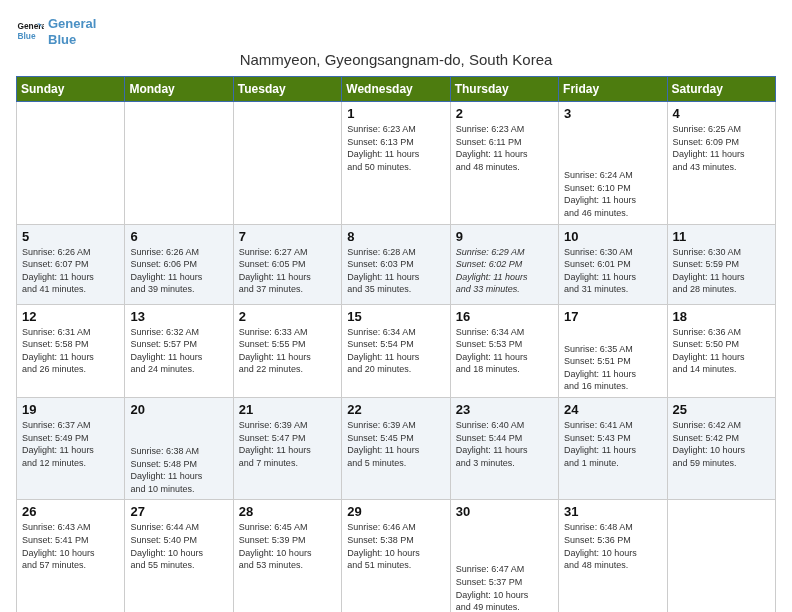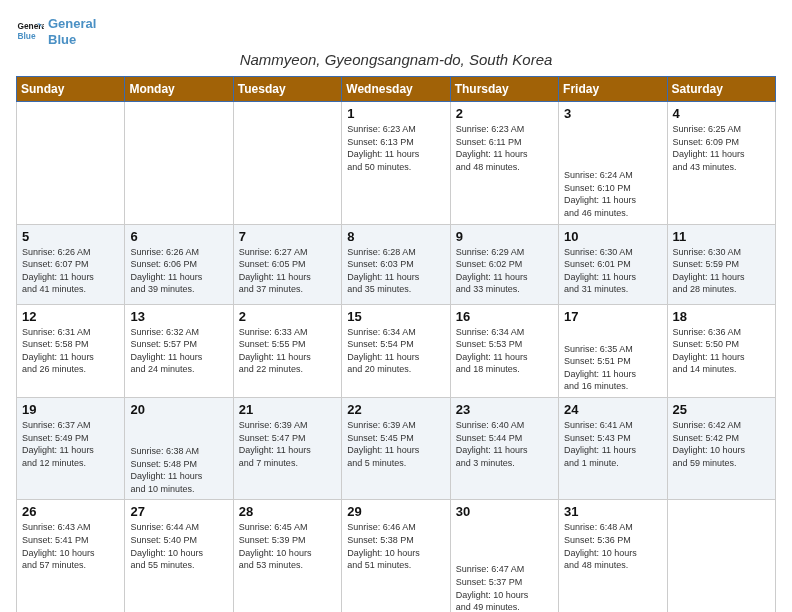--- a/index.html
+++ b/index.html
@@ -38,28 +38,27 @@
       font-size: 36px;
       font-weight: 300;
       color: #1a1a1a;
       text-align: right;
     }
     .subtitle {
       text-align: center;
       font-size: 15px;
       color: #333;
       margin-bottom: 8px;
-      font-style: italic;
     }
     .calendar {
       width: 100%;
       border-collapse: collapse;
     }
     .calendar th {
-      background: #a16207;
+      background: #4d7c0f;
       color: #fff;
       font-size: 12px;
       font-weight: bold;
       padding: 5px 4px;
       text-align: left;
       border: 1px solid #3a6aad;
     }
     .calendar td {
       border: 1px solid #ccc;
       vertical-align: top;
@@ -181,21 +180,21 @@
         </td>
         <td>
           <div class="day-number">8</div>
           <div class="day-info" style="white-space: pre-line;">Sunrise: 6:28 AM
 Sunset: 6:03 PM
 Daylight: 11 hours
 and 35 minutes.</div>
         </td>
         <td>
           <div class="day-number">9</div>
-          <div class="day-info" style="white-space: pre-line;">Sunrise: 6:29 AM
+          <div class="day-info" style="white-space: pre-line; font-style: italic;">Sunrise: 6:29 AM
 Sunset: 6:02 PM
 Daylight: 11 hours
 and 33 minutes.</div>
         </td>
         <td>
           <div class="day-number">10</div>
           <div class="day-info" style="white-space: pre-line;">Sunrise: 6:30 AM
 Sunset: 6:01 PM
 Daylight: 11 hours
 and 31 minutes.</div>

